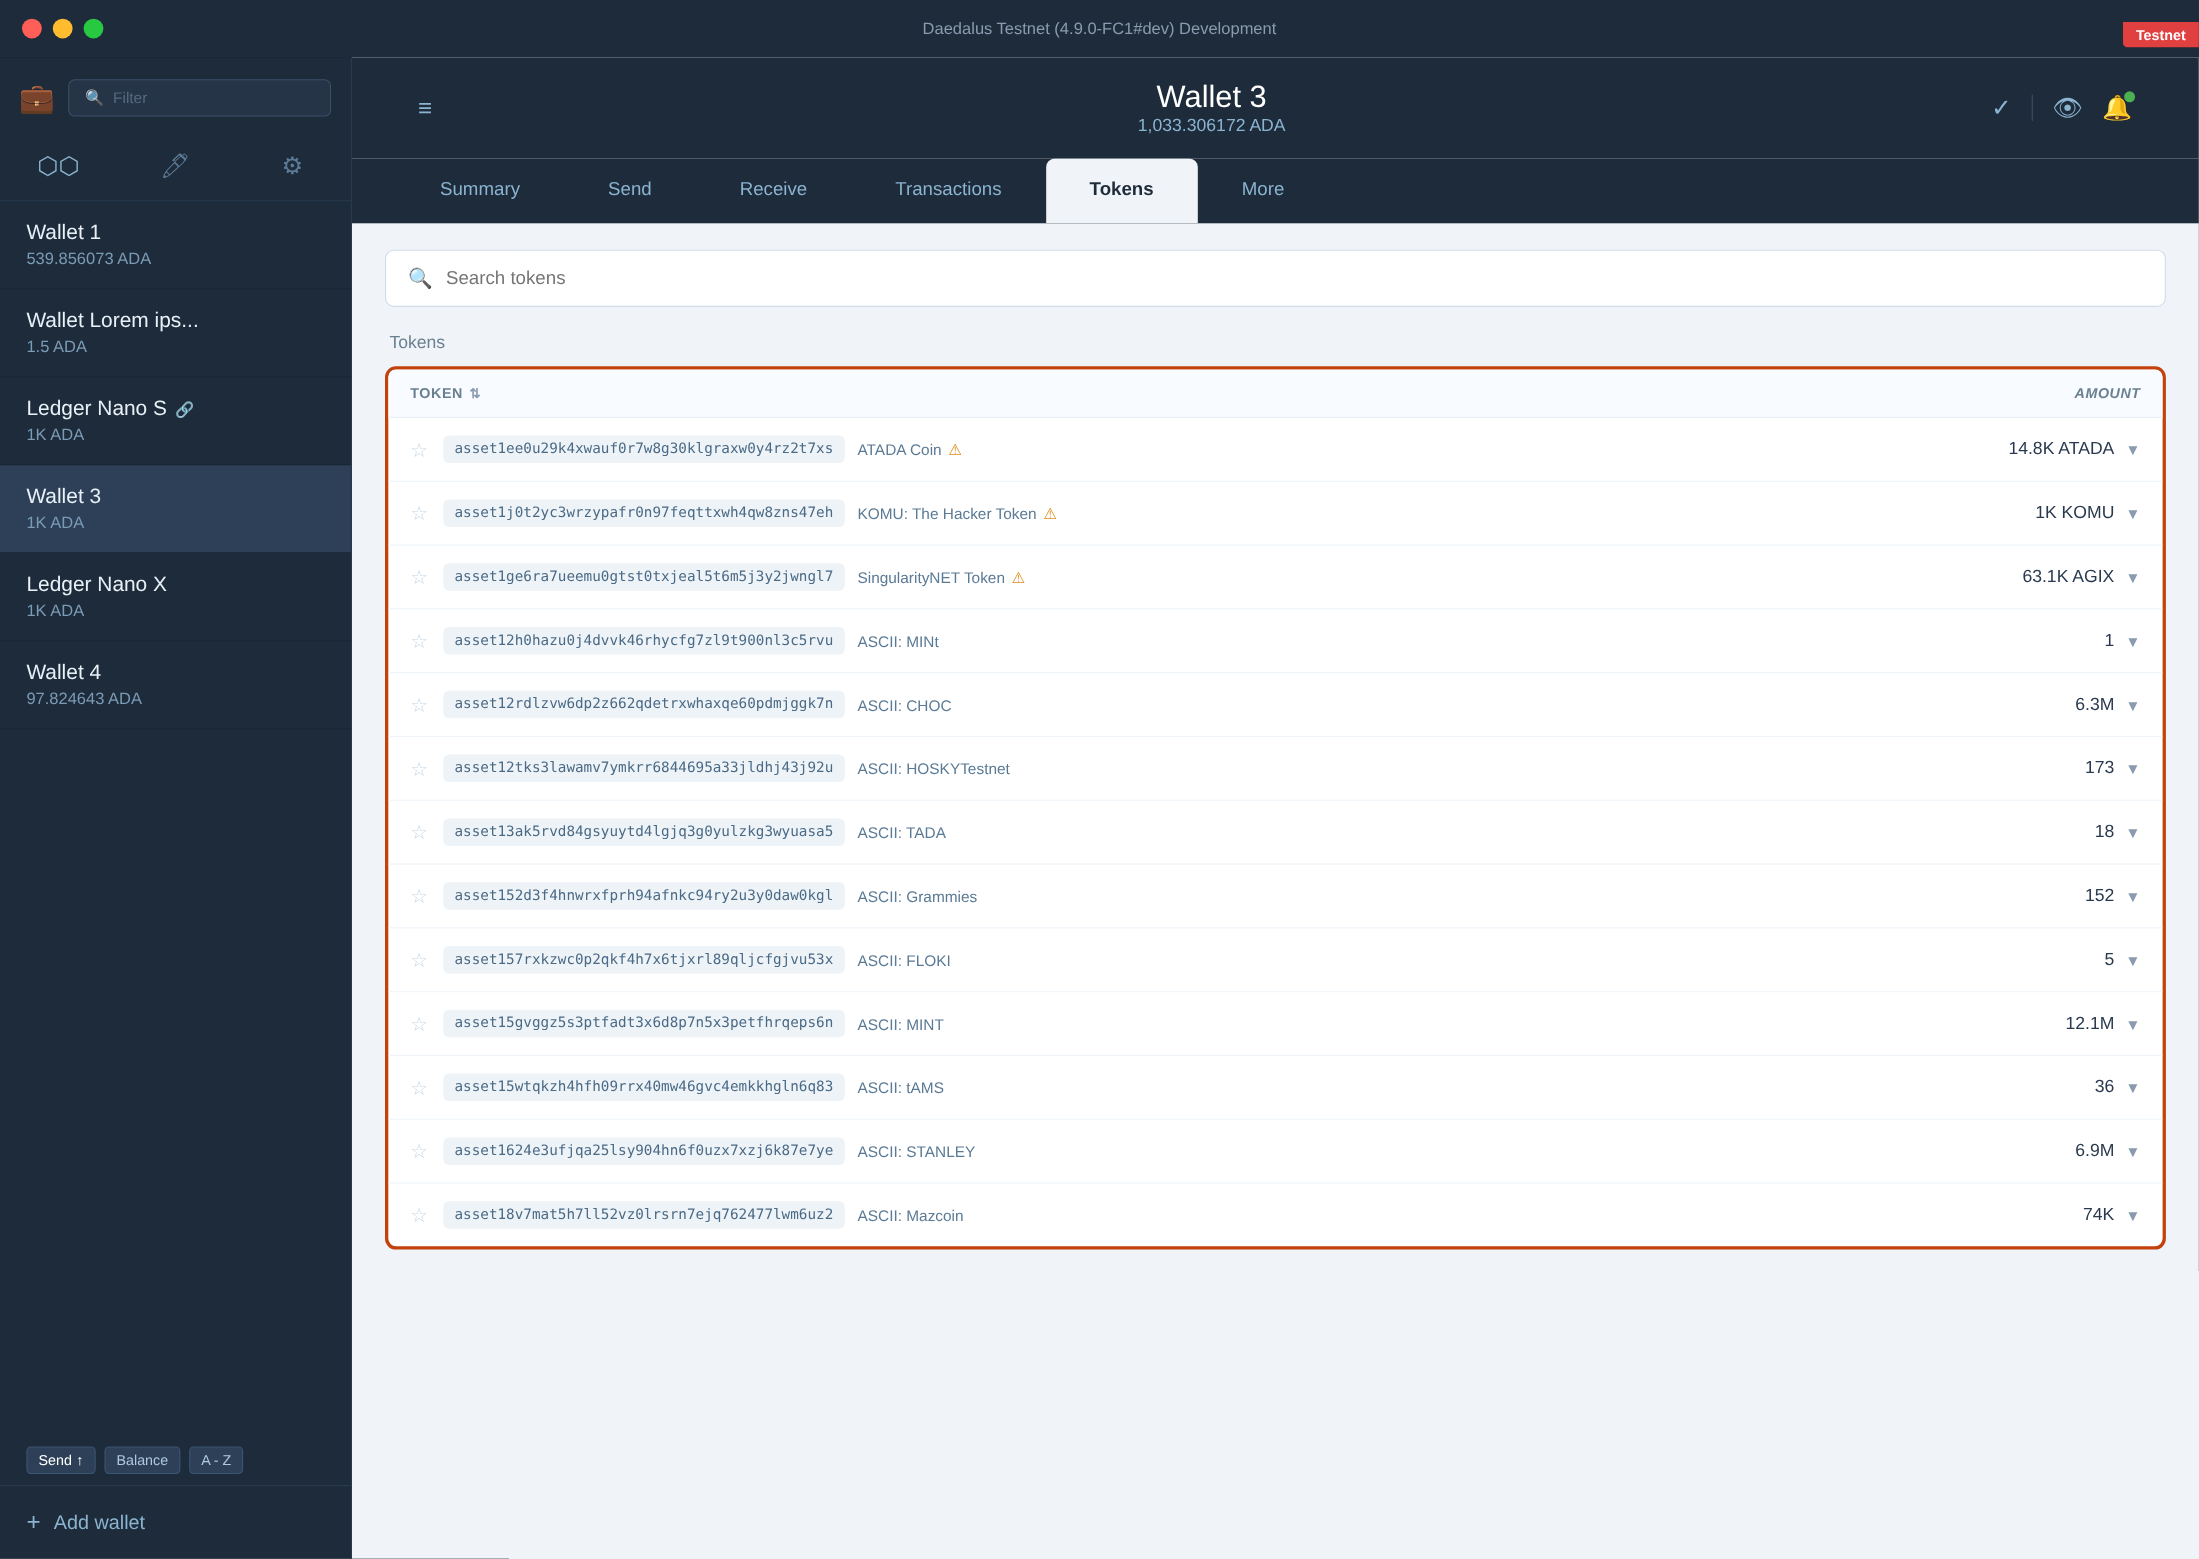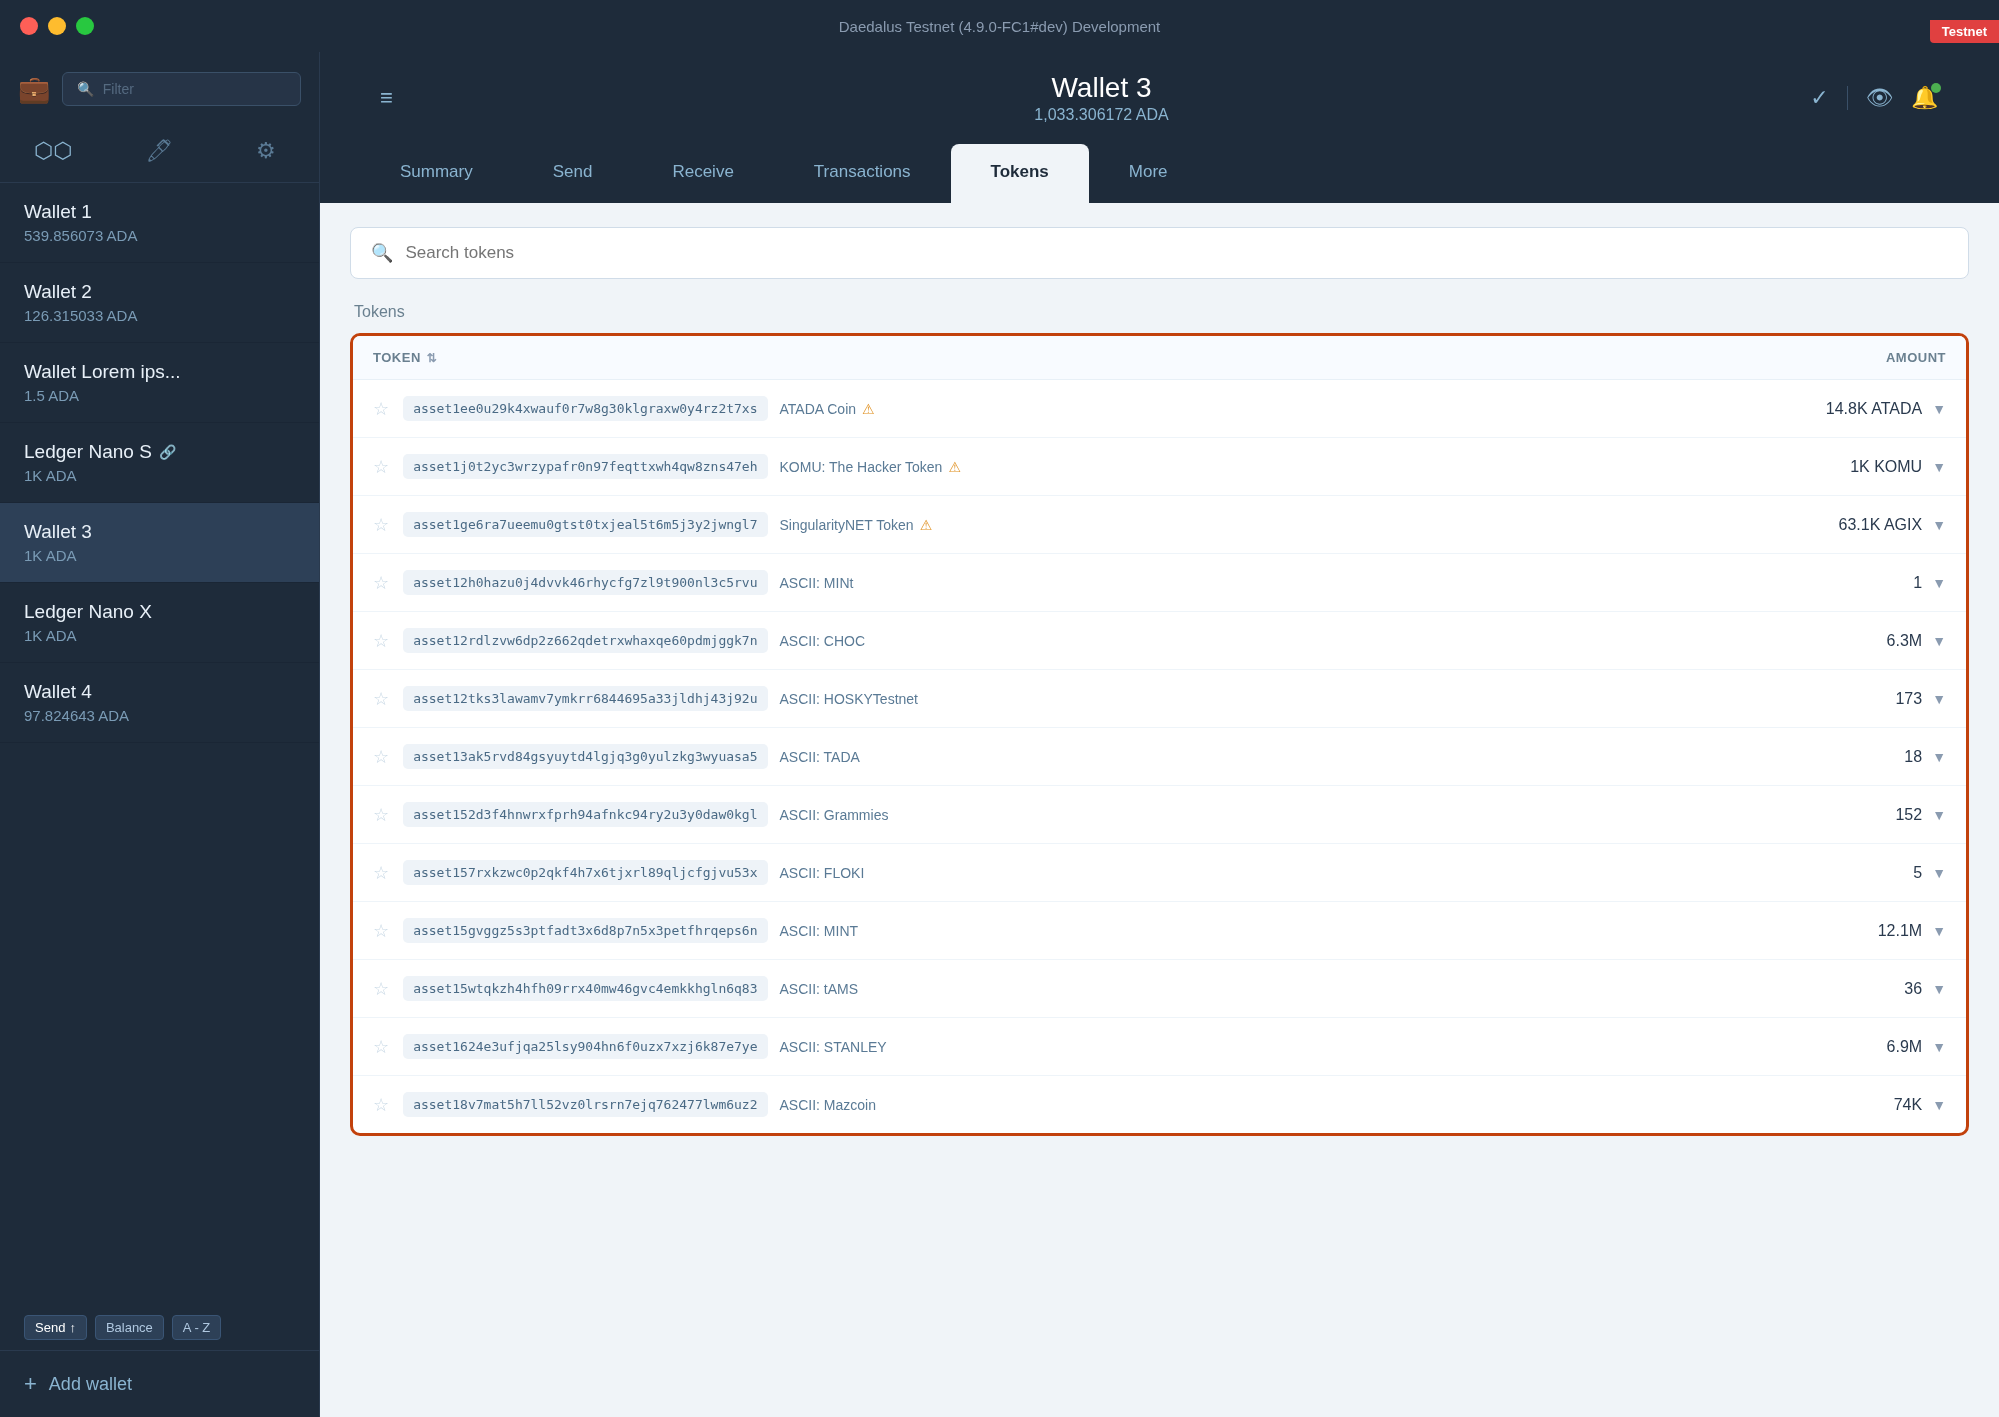--- a/index.html
+++ b/index.html
@@ -289,20 +289,21 @@
       gap: 6px;
     }
     .th-amount {
       color: #6a8090;
       font-size: 13px;
       font-weight: 700;
       letter-spacing: 0.5px;
       text-transform: uppercase;
       min-width: 180px;
       text-align: right;
+      font-style: italic;
     }
     .sort-arrow { font-size: 12px; color: #8a9bb0; }
 
     .token-row {
       display: flex;
       align-items: center;
       padding: 16px 20px;
       border-bottom: 1px solid #eef4f9;
       cursor: pointer;
       transition: background 0.12s;
@@ -398,24 +399,20 @@
       </div>
     </div>
 
     <div class="wallet-list">
 
       <div class="wallet-item">
         <div class="wallet-name">Wallet 1</div>
         <div class="wallet-balance">539.856073 ADA</div>
       </div>
 
-      <div class="wallet-item">
-        <div class="wallet-name">Wallet 2</div>
-        <div class="wallet-balance">126.315033 ADA</div>
-      </div>
 
       <div class="wallet-item">
         <div class="wallet-name">Wallet Lorem ips...</div>
         <div class="wallet-balance">1.5 ADA</div>
       </div>
 
       <div class="wallet-item">
         <div class="wallet-name">
           <span>Ledger Nano S</span>
           <span class="ledger-icon">🔗</span>

